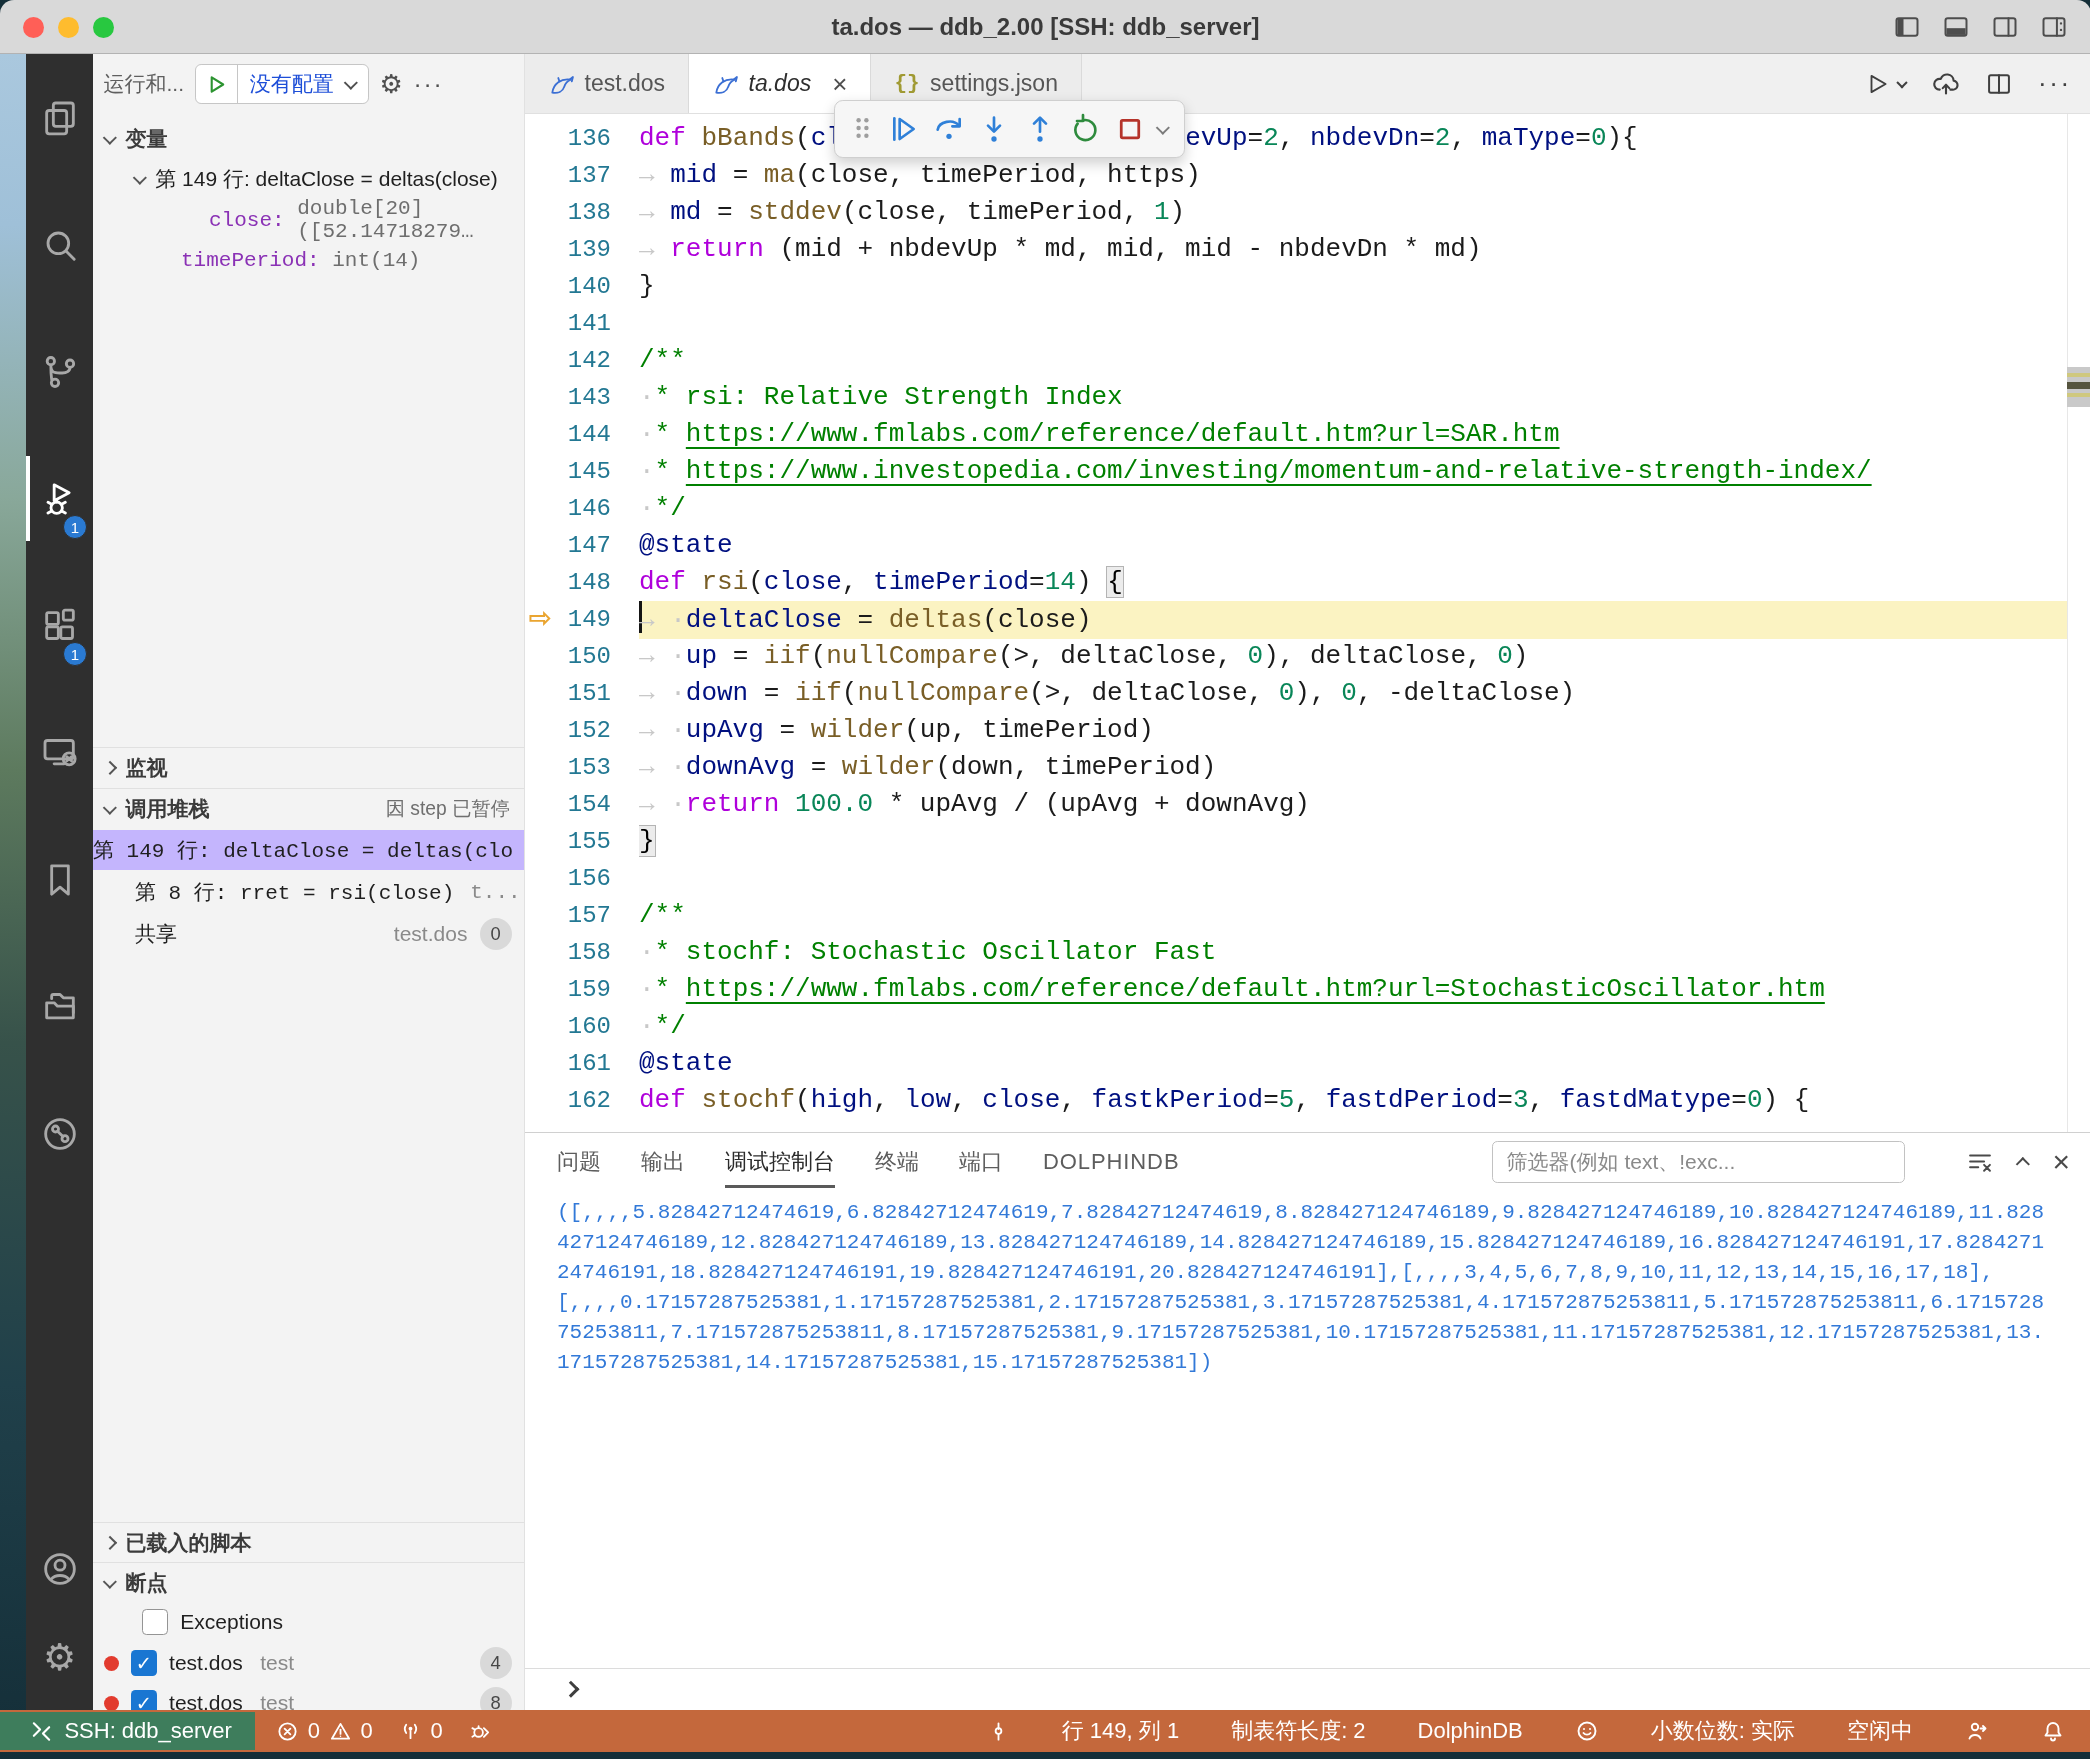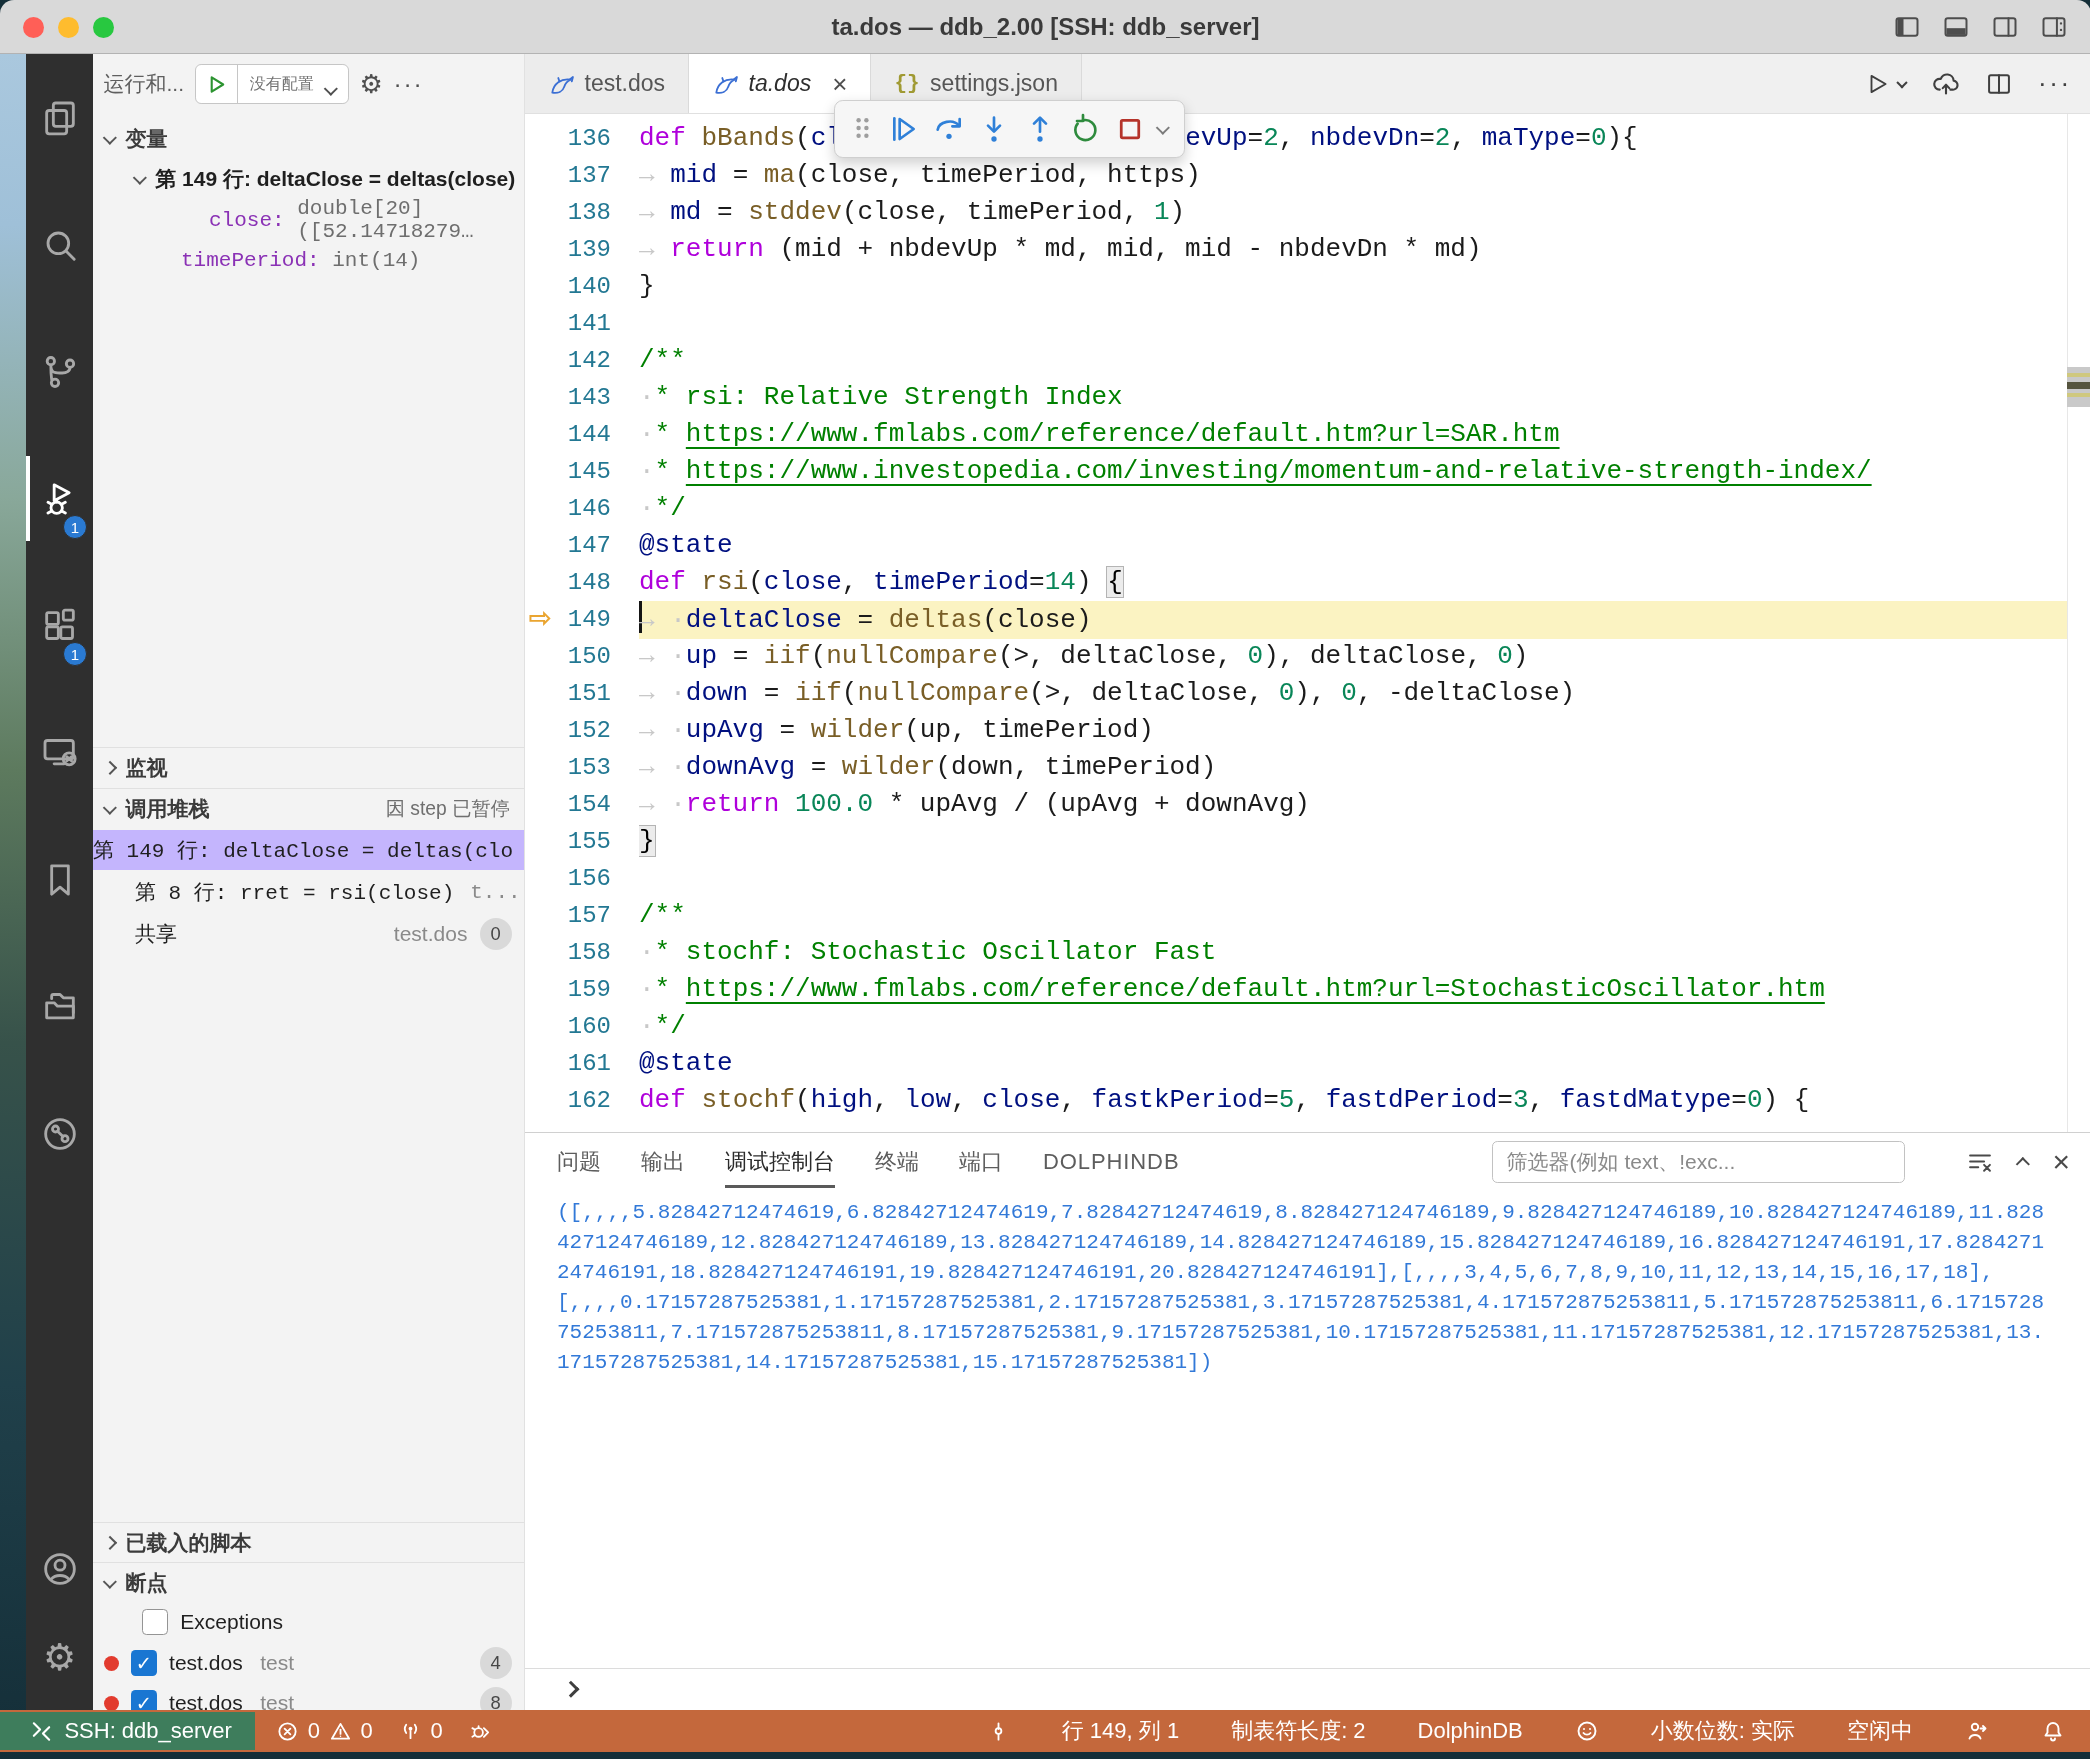--- a/index.html
+++ b/index.html
@@ -31,21 +31,21 @@
     font-size:15px;display:flex;align-items:center;justify-content:center;border:1.8px solid #2f2f2f}
   .ab-bottom{position:absolute;left:0;bottom:8.8px;width:67px}
   .ab-bottom .ab-item{height:88px}
 
   
   #sidebar{position:absolute;left:93px;top:54px;width:432px;height:1656px;background:#f3f3f3;border-right:0.9px solid #e1e1e1;overflow:hidden}
   #runbar{position:absolute;left:0;top:0;width:100%;height:60px;display:flex;align-items:center;padding:0 10.5px;gap:10.5px}
   .runbar-title{font-size:21px;color:#5f5f5f;white-space:nowrap}
   .cfg-group{display:flex;align-items:center;height:40px;background:#fff;border:0.9px solid #c6c6c6;border-radius:6.1px;overflow:hidden}
   .cfg-play{width:42px;height:100%;display:flex;align-items:center;justify-content:center;border-right:0.9px solid #c6c6c6;color:#2c9431}
-  .cfg-label{padding:0 12.3px;font-size:16px;color:#737373;display:flex;align-items:flex-end;gap:12.3px}
+  .cfg-label{padding:0 12.3px;font-size:21px;color:#1d4ed8;display:flex;align-items:center;gap:12.3px}
   .runbar-gear{font-family:"DejaVu Sans",sans-serif;font-size:26px;color:#4f4f4f}
   .runbar-dots{font-size:24.6px;color:#4f4f4f;letter-spacing:1.8px}
   .sec-head{position:absolute;left:0;width:100%;height:40px;display:flex;align-items:center;gap:10.5px;padding:0 14px 0 12.3px;
     font-size:21px;font-weight:bold;color:#3b3b3b;border-top:0.9px solid #e0e0e0}
   .sec-head .right-note{margin-left:auto;font-weight:normal;font-size:19.3px;color:#6f6f6f}
   .tree-row{position:absolute;left:0;width:100%;height:40px;display:flex;align-items:center;font-size:21px;color:#1f1f1f}
   .mono{font-family:"Liberation Mono",monospace}
   .var-name{color:#8a31b5}
   .var-val{color:#6e6e6e}
   .frame-file{margin-left:auto;color:#8a8a8a;padding-right:12.3px}
@@ -267,21 +267,21 @@
         </span>
     </span>
     <span class="runbar-gear">⚙</span>
     <span class="runbar-dots">···</span>
   </div>
 
   <div class="sec-head" style="top:65px;border-top:none">
     <span class="chv down" style="color:#555"></span>
       <span>变量</span>
   </div>
-  <div class="tree-row" style="top:105px;padding-left:42px;font-weight:bold">
+  <div class="tree-row" style="top:105px;padding-left:42px;font-weight:normal">
     <span class="chv down" style="color:#555;margin-right:10.5px"></span>
       <span>第 149 行: deltaClose = deltas(close)</span>
   </div>
   <div class="tree-row mono" style="top:146px;padding-left:116px">
     <span class="var-name">close:</span>
       <span>&nbsp;</span>
     <span class="var-val">double[20]([52.14718279…</span>
   </div>
   <div class="tree-row mono" style="top:186px;padding-left:88px">
     <span class="var-name">timePeriod:</span>

